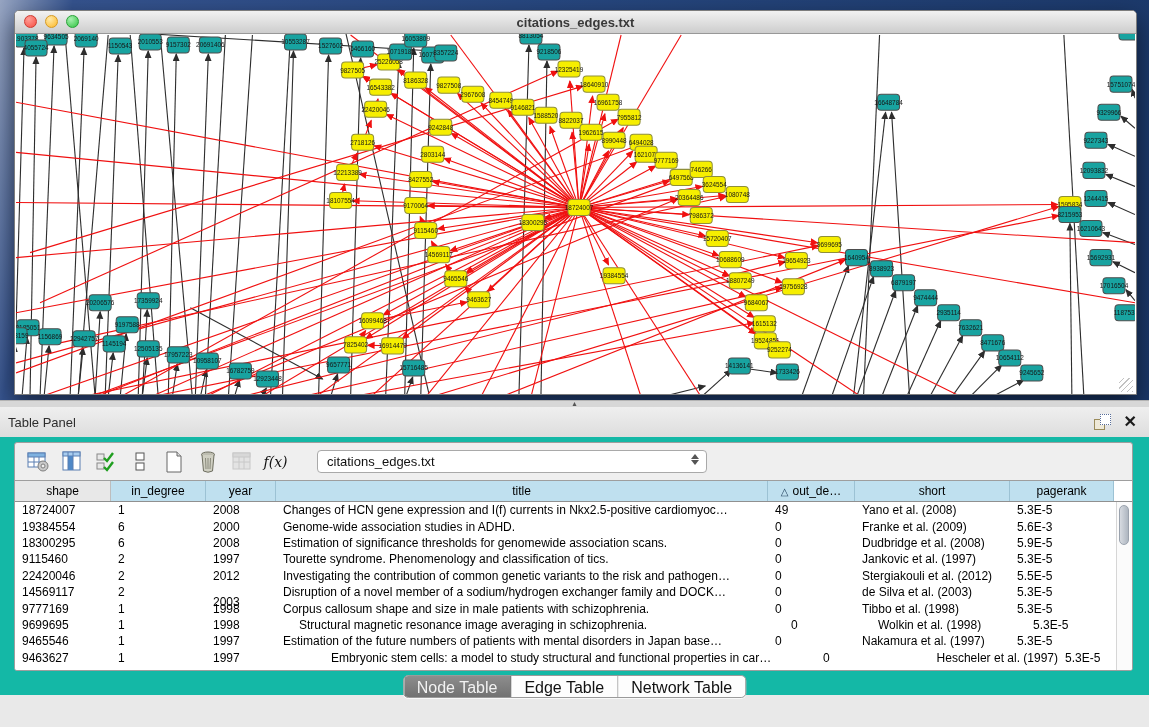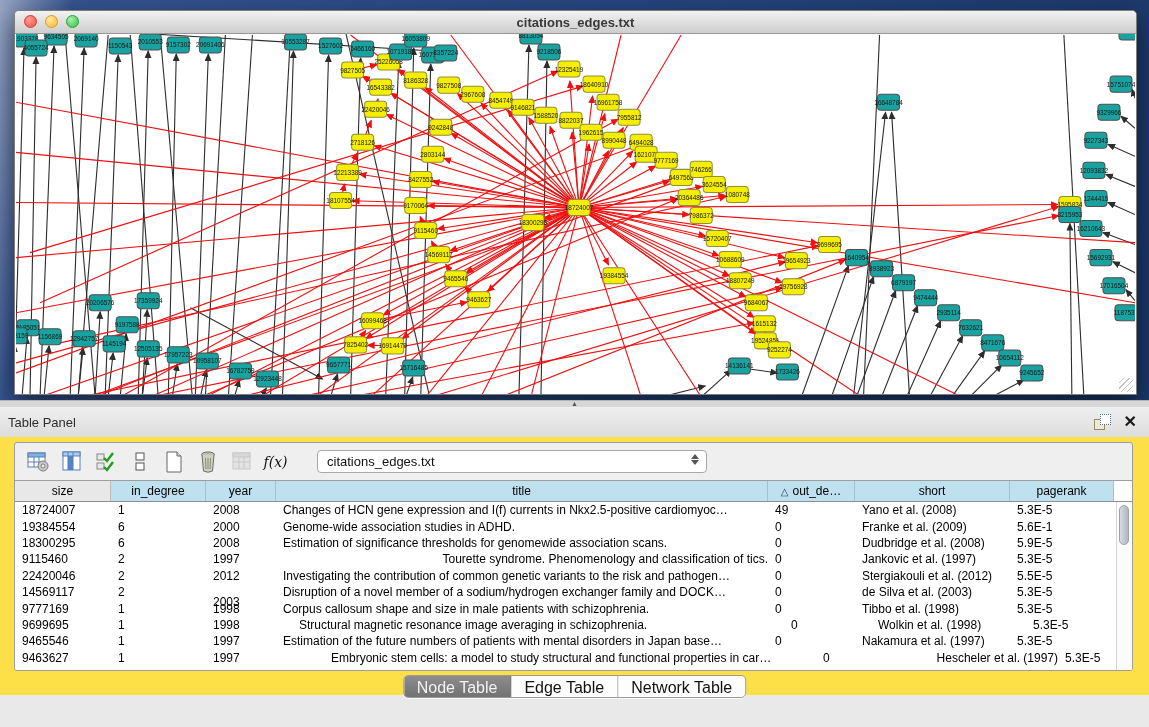--- a/index.html
+++ b/index.html
@@ -32,21 +32,21 @@
   .panel-titlebar{position:absolute;top:407px;left:0;width:1149px;height:30px;
                   background:linear-gradient(#efefef,#ddd);display:flex;align-items:center;box-sizing:border-box;
                   padding:0 12px 0 8px;}
   .panel-title{font-size:13px;color:#2d2d2d;flex:1;}
   .float-ico{width:16px;height:16px;position:relative;margin-right:14px;cursor:default;}
   .float-ico .sq1{position:absolute;left:0;top:5px;width:9px;height:9px;border:1.5px solid #9a8b5a;background:#efe9d8;}
   .float-ico .sq2{position:absolute;left:6px;top:0;width:9px;height:9px;border:1.5px dotted #5a6f9a;background:#fff;}
   .close-ico{font-size:16px;font-weight:bold;color:#1a1a1a;line-height:16px;}
 
   
-  .panel-body{position:absolute;top:437px;left:0;width:1149px;height:258px;background:#fde047;}
+  .panel-body{position:absolute;top:437px;left:0;width:1149px;height:258px;background:#14b8a6;}
   .frame{position:absolute;left:14px;top:5px;width:1119px;height:229px;background:#efefef;
          border:1px solid #9e9e9e;border-radius:3px;box-sizing:border-box;
          display:flex;flex-direction:column;overflow:hidden;}
   .toolbar{height:37px;display:flex;align-items:center;gap:9px;padding-left:10px;flex:none;}
   .tbtn{width:25px;height:25px;display:flex;align-items:center;justify-content:center;}
   .fx{font-family:"DejaVu Serif",serif;font-style:italic;font-size:14px;color:#111;}
   .combo{width:390px;height:23px;margin-left:20px;background:#fff;border:1px solid #a9a9a9;
          border-radius:4px;display:flex;align-items:center;padding:0 9px;font-size:13px;color:#111;
          position:relative;box-sizing:border-box;}
   .combo-arrows{position:absolute;right:7px;top:3px;display:flex;flex-direction:column;gap:1px;}
@@ -798,21 +798,21 @@
           <span class="combo-arrows">
               <span class="up"></span>
               <span class="dn"></span>
             </span>
         </div>
       </div>
 
       <div class="tablewrap">
         <div class="thead" id="thead">
             <div class="th gray" style="width: 96px;">
-              <span>size</span>
+              <span>shape</span>
             </div>
             <div class="th" style="width: 95px;">
               <span>in_degree</span>
             </div>
             <div class="th" style="width: 70px;">
               <span>year</span>
             </div>
             <div class="th" style="width: 492px;">
               <span>title</span>
             </div>
@@ -837,36 +837,36 @@
               <div class="td" style="width: 155px;">Yano et al. (2008)</div>
               <div class="td" style="width: 104px;">5.3E-5</div>
             </div>
             <div class="tr">
               <div class="td" style="width: 96px;">19384554</div>
               <div class="td" style="width: 95px;">6</div>
               <div class="td" style="width: 70px;">2000</div>
               <div class="td" style="width: 492px;">Genome-wide association studies in ADHD.</div>
               <div class="td" style="width: 87px;">0</div>
               <div class="td" style="width: 155px;">Franke et al. (2009)</div>
-              <div class="td" style="width: 104px;">5.6E-1</div>
+              <div class="td" style="width: 104px;">5.6E-3</div>
             </div>
             <div class="tr">
               <div class="td" style="width: 96px;">18300295</div>
               <div class="td" style="width: 95px;">6</div>
               <div class="td" style="width: 70px;">2008</div>
               <div class="td" style="width: 492px;">Estimation of significance thresholds for genomewide association scans.</div>
               <div class="td" style="width: 87px;">0</div>
               <div class="td" style="width: 155px;">Dudbridge et al. (2008)</div>
               <div class="td" style="width: 104px;">5.9E-5</div>
             </div>
             <div class="tr">
               <div class="td" style="width: 96px;">9115460</div>
               <div class="td" style="width: 95px;">2</div>
               <div class="td" style="width: 70px;">1997</div>
-              <div class="td" style="width: 492px; text-align: right;">Tourette syndrome. Phenomenology and classification of tics.</div>
+              <div class="td" style="width: 492px;">Tourette syndrome. Phenomenology and classification of tics.</div>
               <div class="td" style="width: 87px;">0</div>
               <div class="td" style="width: 155px;">Jankovic et al. (1997)</div>
               <div class="td" style="width: 104px;">5.3E-5</div>
             </div>
             <div class="tr">
               <div class="td" style="width: 96px;">22420046</div>
               <div class="td" style="width: 95px;">2</div>
               <div class="td" style="width: 70px;">2012</div>
               <div class="td" style="width: 492px;">Investigating the contribution of common genetic variants to the risk and pathogen…</div>
               <div class="td" style="width: 87px;">0</div>

